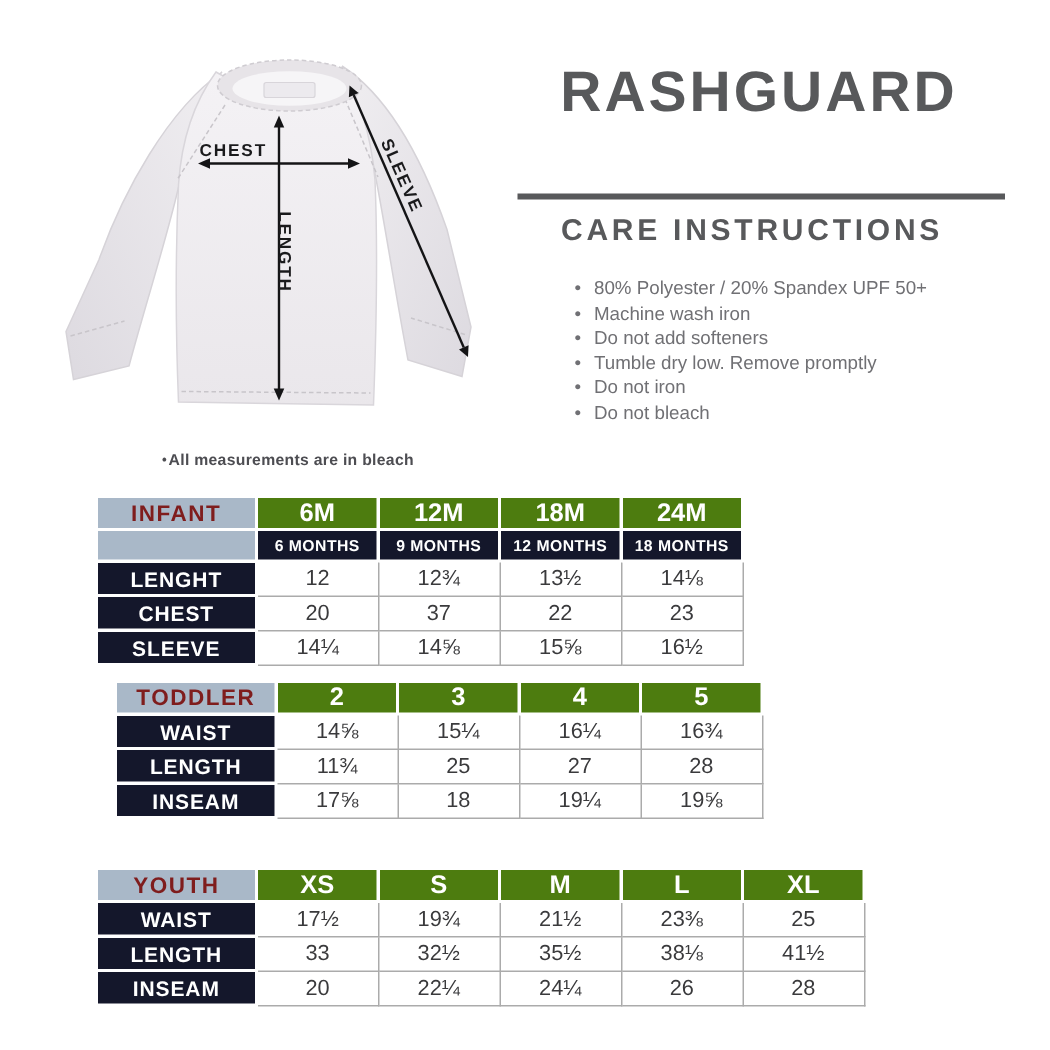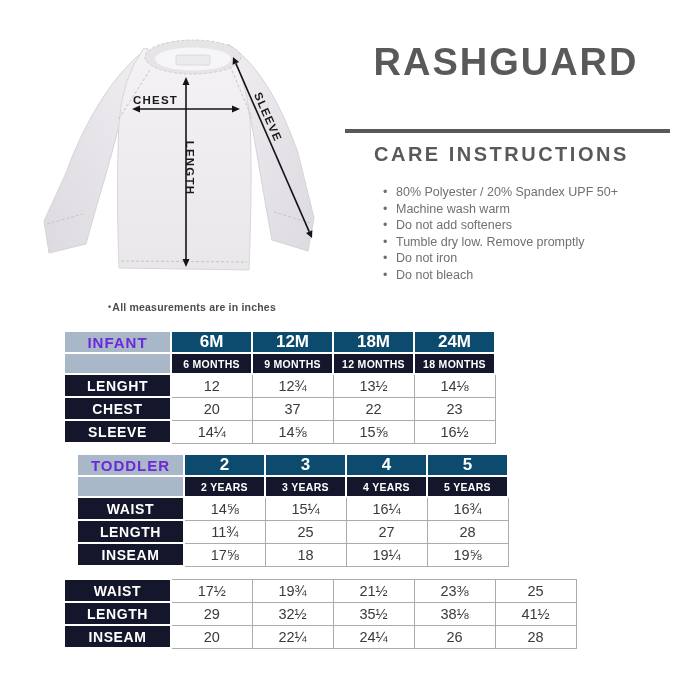--- a/index.html
+++ b/index.html
@@ -17,24 +17,24 @@
   .care-list .blt{display:inline-block;width:13px;color:#707074;}
 
   
   .note{position:absolute;left:108px;top:301px;color:#4D4D52;font-weight:bold;
     font-size:10.5px;letter-spacing:0.2px;}
   .note .note-blt{font-size:9px;vertical-align:1px;margin-right:1px;}
 
   
   table.size-table{position:absolute;border-collapse:collapse;table-layout:fixed;}
   table.size-table td{text-align:center;vertical-align:middle;padding:0;overflow:hidden;}
-  td.group{background:#A9B8C8;color:#6d28d9;font-weight:bold;font-size:15px;
+  td.group{background:#A9B8C8;color:#7f1d1d;font-weight:bold;font-size:15px;
     letter-spacing:1px;border:2px solid #ffffff;}
   td.gempty{background:#A9B8C8;border:2px solid #ffffff;}
-  td.size{background:#0c4a6e;color:#ffffff;font-weight:bold;font-size:17px;border:2px solid #ffffff;}
+  td.size{background:#4d7c0f;color:#ffffff;font-weight:bold;font-size:17px;border:2px solid #ffffff;}
   td.subsize{background:#14172B;color:#ffffff;font-weight:bold;font-size:10.5px;
     letter-spacing:0.3px;border:2px solid #ffffff;margin-top:28px;}
   td.rowlabel{background:#14172B;color:#ffffff;font-weight:bold;font-size:14px;
     letter-spacing:0.6px;border:2px solid #ffffff;}
   td.val{background:#ffffff;color:#3A3A3C;font-size:14.5px;border:1px solid #ABABAB;}
   #infant-table{left:63px;top:330px;}
   #toddler-table{left:76px;top:453px;}
   #youth-table{left:63px;top:578px;}
 
   
@@ -101,28 +101,28 @@
   </svg>
 
   <div class="title-block">
     <div>RASHGUARD</div>
   </div>
   <div class="rule"></div>
 
   <div class="care-heading">CARE INSTRUCTIONS</div>
   <ul class="care-list">
     <li><span class="blt">•</span><span>80% Polyester / 20% Spandex UPF 50+</span></li>
-    <li><span class="blt">•</span><span>Machine wash warm</span></li>
+    <li><span class="blt">•</span><span>Machine wash iron</span></li>
     <li><span class="blt">•</span><span>Do not add softeners</span></li>
     <li><span class="blt">•</span><span>Tumble dry low. Remove promptly</span></li>
     <li><span class="blt">•</span><span>Do not iron</span></li>
     <li><span class="blt">•</span><span>Do not bleach</span></li>
   </ul>
 
-  <div class="note"><span class="note-blt">•</span><span>All measurements are in inches</span></div>
+  <div class="note"><span class="note-blt">•</span><span>All measurements are in bleach</span></div>
 
   <table class="size-table" id="infant-table">
     <colgroup>
         <col style="width:107px">
         <col style="width:81px">
         <col style="width:81px">
         <col style="width:81px">
         <col style="width:81px">
       </colgroup>
     <tbody>
@@ -173,27 +173,20 @@
         <col style="width:81px">
       </colgroup>
     <tbody>
         <tr style="height:22px">
       <td class="group">TODDLER</td>
       <td class="size">2</td>
       <td class="size">3</td>
       <td class="size">4</td>
       <td class="size">5</td>
     </tr>
-    <tr style="height:21px">
-      <td class="gempty"></td>
-      <td class="subsize">2 YEARS</td>
-      <td class="subsize">3 YEARS</td>
-      <td class="subsize">4 YEARS</td>
-      <td class="subsize">5 YEARS</td>
-    </tr>
     <tr style="height:23px">
       <td class="rowlabel">WAIST</td>
       <td class="val">14⅝</td>
       <td class="val">15¼</td>
       <td class="val">16¼</td>
       <td class="val">16¾</td>
     </tr>
     <tr style="height:23px">
       <td class="rowlabel">LENGTH</td>
       <td class="val">11¾</td>
@@ -214,31 +207,39 @@
   <table class="size-table" id="youth-table">
     <colgroup>
         <col style="width:107px">
         <col style="width:81px">
         <col style="width:81px">
         <col style="width:81px">
         <col style="width:81px">
         <col style="width:81px">
       </colgroup>
     <tbody>
+        <tr style="height:22px">
+      <td class="group">YOUTH</td>
+      <td class="size">XS</td>
+      <td class="size">S</td>
+      <td class="size">M</td>
+      <td class="size">L</td>
+      <td class="size">XL</td>
+    </tr>
     <tr style="height:23px">
       <td class="rowlabel">WAIST</td>
       <td class="val">17½</td>
       <td class="val">19¾</td>
       <td class="val">21½</td>
       <td class="val">23⅜</td>
       <td class="val">25</td>
     </tr>
     <tr style="height:23px">
       <td class="rowlabel">LENGTH</td>
-      <td class="val">29</td>
+      <td class="val">33</td>
       <td class="val">32½</td>
       <td class="val">35½</td>
       <td class="val">38⅛</td>
       <td class="val">41½</td>
     </tr>
     <tr style="height:23px">
       <td class="rowlabel">INSEAM</td>
       <td class="val">20</td>
       <td class="val">22¼</td>
       <td class="val">24¼</td>

